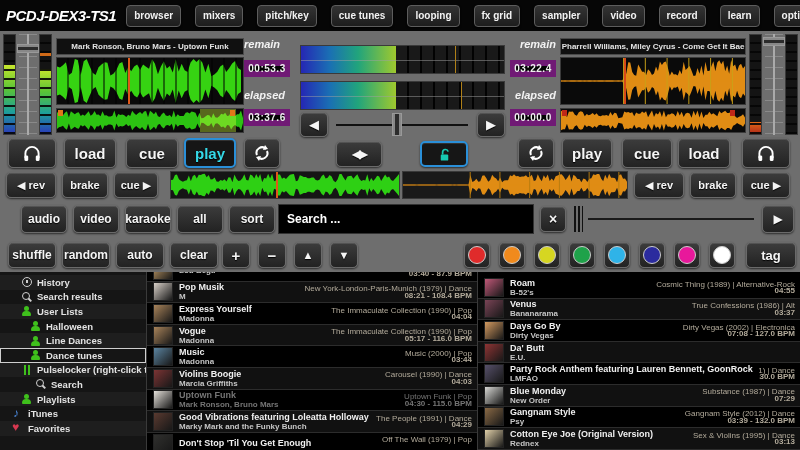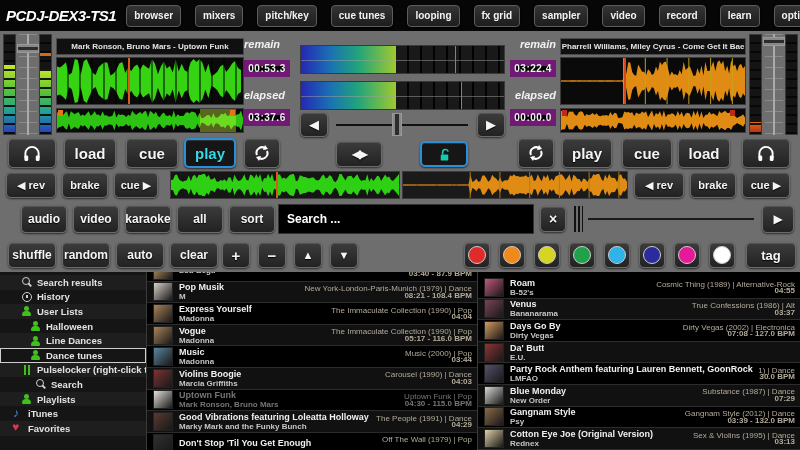--- a/index.html
+++ b/index.html
@@ -429,26 +429,26 @@
       <div class="btn dotbtn">
         <div class="dot" style="background: rgb(255, 255, 255);"></div>
       </div>
     </div>
   <div class="abs btn" style="left:746px;top:242px;width:50px;height:26px;font-size:13px;">
       <span>tag</span>
     </div>
 
   <div class="abs" id="sidebar">
       <div class="srow" style="padding-left: 21px;">
+        <span class="sic ic-clock"></span>
+        <span>History</span>
+      </div>
+      <div class="srow" style="padding-left: 21px;">
         <span class="sic ic-search"></span>
         <span>Search results</span>
-      </div>
-      <div class="srow" style="padding-left: 21px;">
-        <span class="sic ic-clock"></span>
-        <span>History</span>
       </div>
       <div class="srow" style="padding-left: 21px;">
         <span class="sic ic-user"></span>
         <span>User Lists</span>
       </div>
       <div class="srow" style="padding-left: 30px;">
         <span class="sic ic-user"></span>
         <span>Halloween</span>
       </div>
       <div class="srow" style="padding-left: 30px;">

